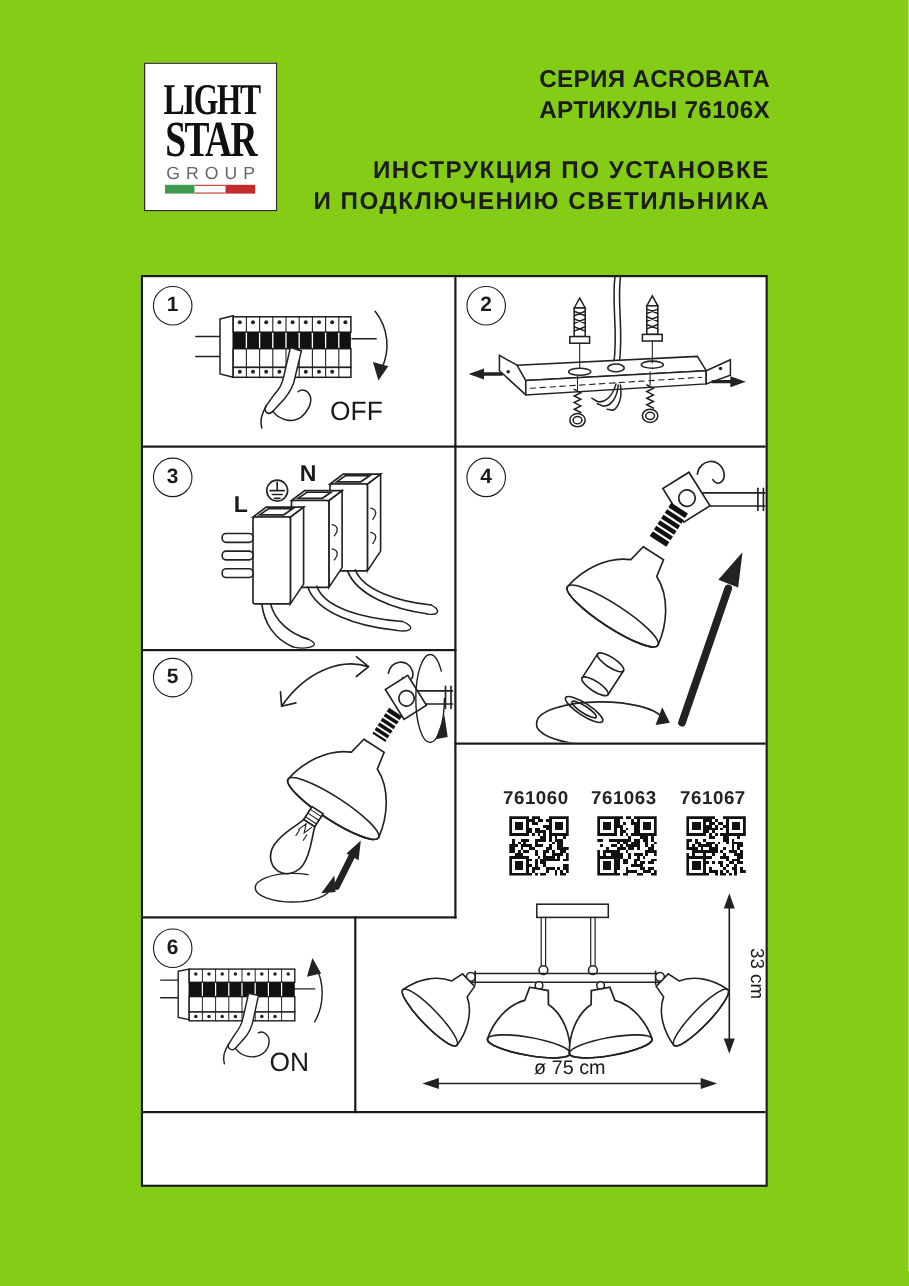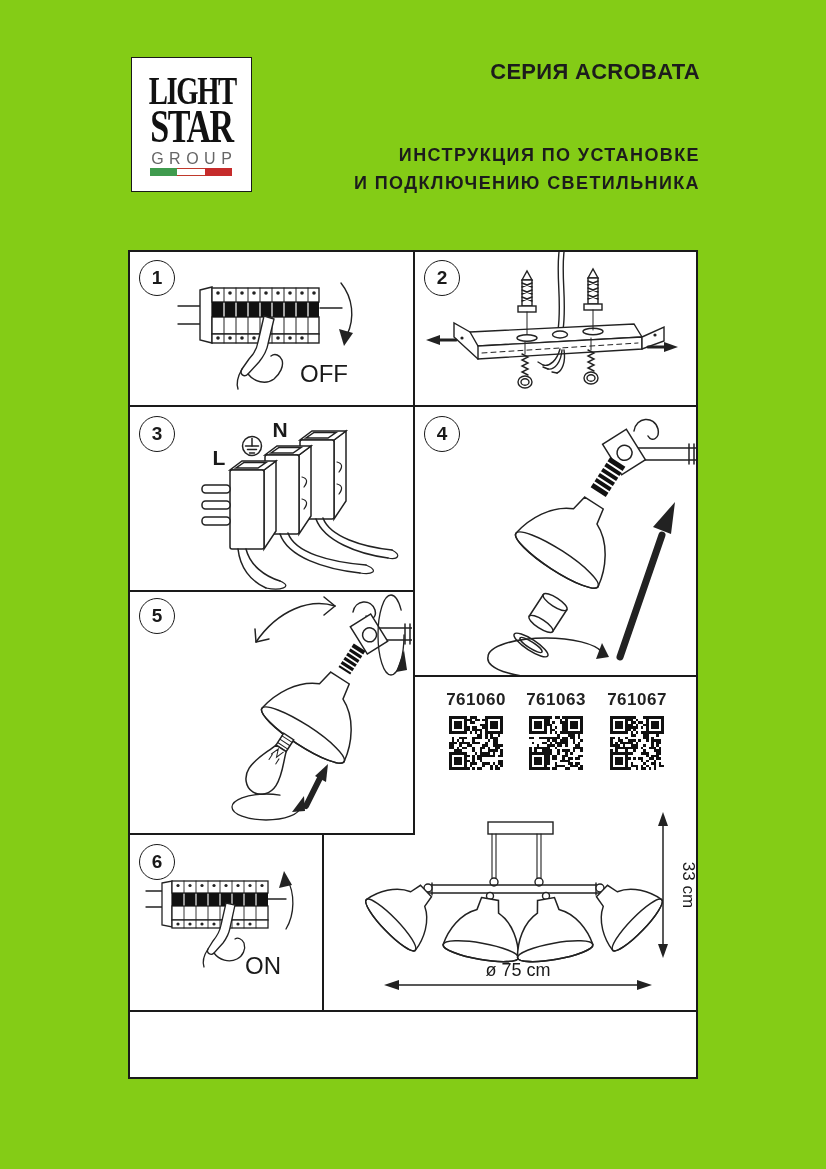--- a/index.html
+++ b/index.html
@@ -16,32 +16,32 @@
              line-height:38px;letter-spacing:-2px;transform:scaleX(.74);color:#111;}
   .logo-group{position:absolute;top:92px;left:0;right:0;font-size:16px;color:#666;
               letter-spacing:5.5px;text-indent:5.5px;font-weight:400;}
   .logo-flag{position:absolute;left:18px;top:110px;width:82px;height:8px;display:flex;}
   .logo-flag .fg{flex:1;}
   .logo-flag .fw{flex:1;border-top:1.5px solid;border-bottom:1.5px solid;box-sizing:border-box;}
   .logo-flag .fr{flex:1;}
   
   .hdr{position:absolute;right:126px;text-align:right;font-weight:bold;color:#1c1c1c;}
   .hdr-series{top:58px;font-size:22px;line-height:28px;letter-spacing:.3px;}
-  .hdr-title{top:141px;font-size:18px;line-height:28px;letter-spacing:1.4px;}
+  .hdr-title{top:141px;font-size:22px;line-height:28px;letter-spacing:1.4px;}
   
   .grid{position:absolute;left:128px;top:250px;width:566px;height:825px;
         border:2px solid #1a1a1a;background:#fff;}
   .gl{position:absolute;background:#1a1a1a;}
   
   .badge{position:absolute;width:34px;height:34px;border:1.6px solid #1a1a1a;border-radius:50%;
          display:flex;align-items:center;justify-content:center;
          font-size:19px;font-weight:bold;background:#fff;z-index:4;}
   .panel-svg{position:absolute;z-index:2;}
   
-  .qr-item{position:absolute;top:690px;width:82px;text-align:center;z-index:3;}
+  .qr-item{position:absolute;top:716px;width:82px;text-align:right;z-index:3;}
   .qr-label{font-size:17px;font-weight:bold;color:#222;letter-spacing:.5px;}
   .qr-item svg{margin-top:6px;}
   
   .notes{position:absolute;left:155px;top:1021px;width:530px;font-size:15px;line-height:22px;color:#1a1a1a;}
   text{font-family:"Liberation Sans",sans-serif;fill:#1a1a1a;}
 </style>
 </head>
 <body>
 
 <div class="page">
@@ -52,20 +52,21 @@
     <div class="logo-group">GROUP</div>
     <div class="logo-flag">
       <div class="fg" style="background: rgb(63, 155, 78);"></div>
       <div class="fw" style="background: rgb(255, 255, 255); border-color: rgb(192, 57, 43);"></div>
       <div class="fr" style="background: rgb(198, 43, 43);"></div>
     </div>
   </div>
 
   <div class="hdr hdr-series">
     <div>СЕРИЯ ACROBATA</div>
+    <div>АРТИКУЛЫ 76106X</div>
   </div>
   <div class="hdr hdr-title">
     <div>ИНСТРУКЦИЯ ПО УСТАНОВКЕ</div>
     <div>И ПОДКЛЮЧЕНИЮ СВЕТИЛЬНИКА</div>
   </div>
 
   <div class="grid">
     <div class="gl" style="left:0;top:153px;width:100%;height:2px;"></div>
     <div class="gl" style="left:283px;top:0;width:2px;height:583px;"></div>
     <div class="gl" style="left:0;top:338px;width:285px;height:2px;"></div>

